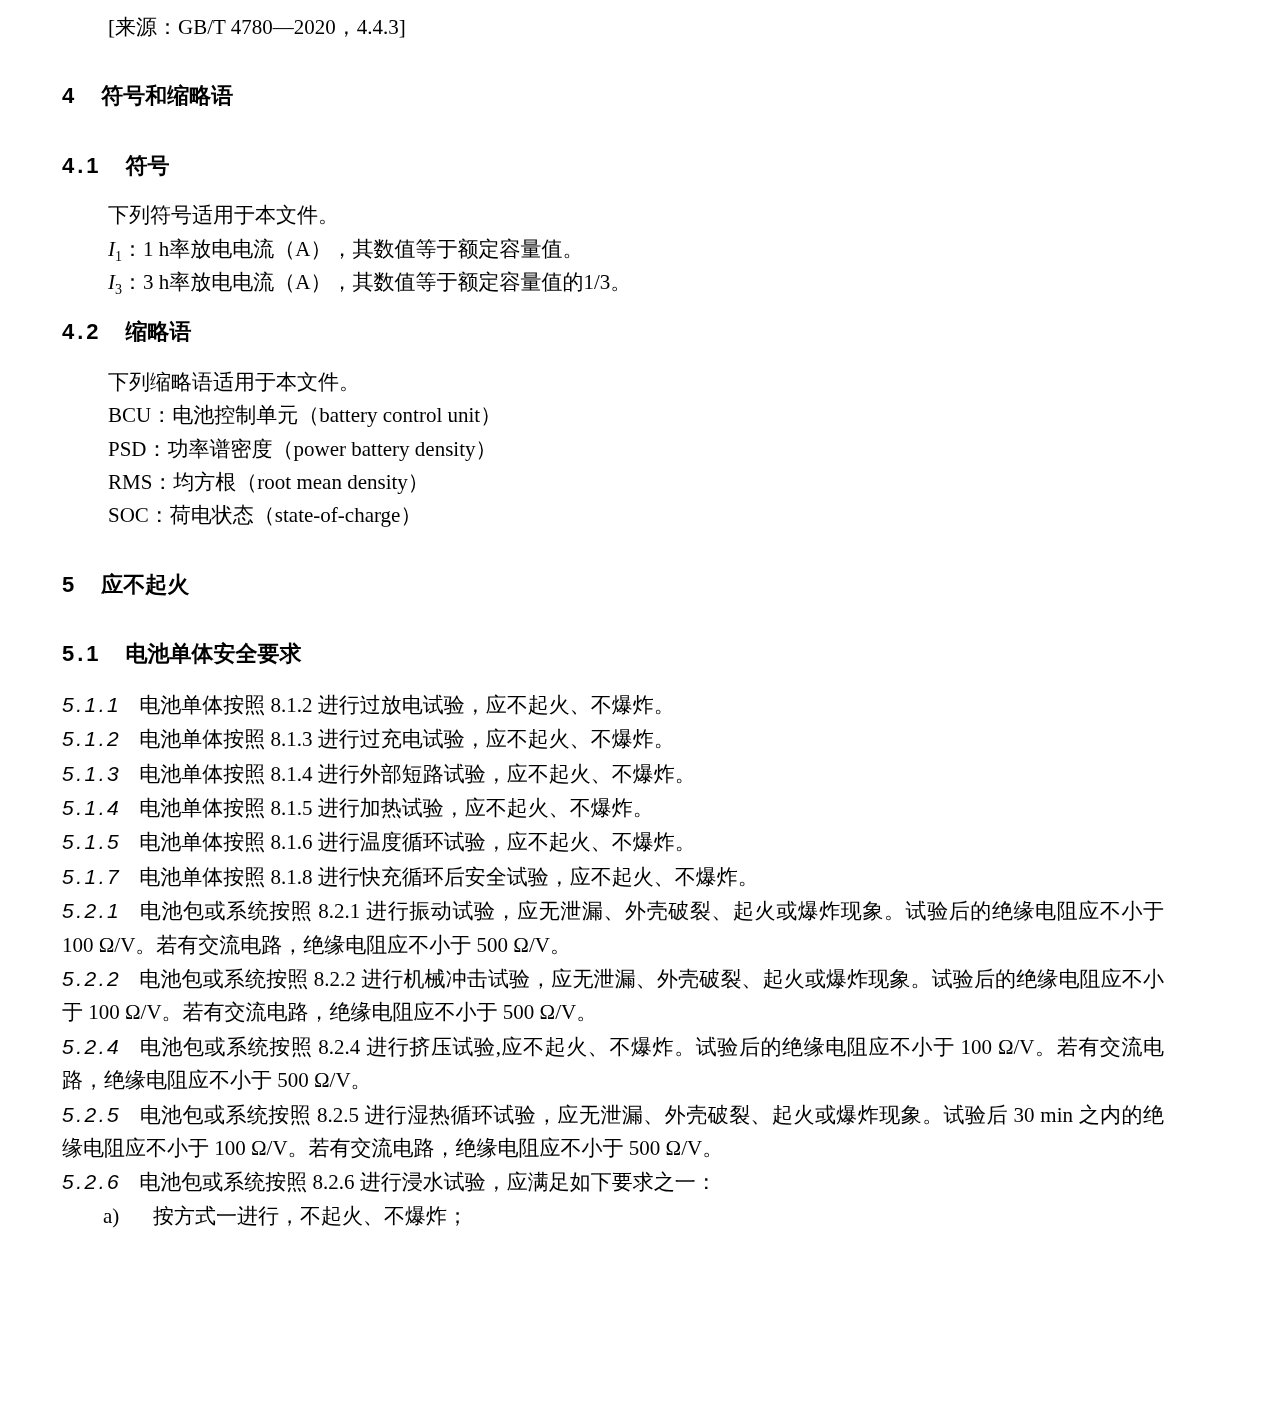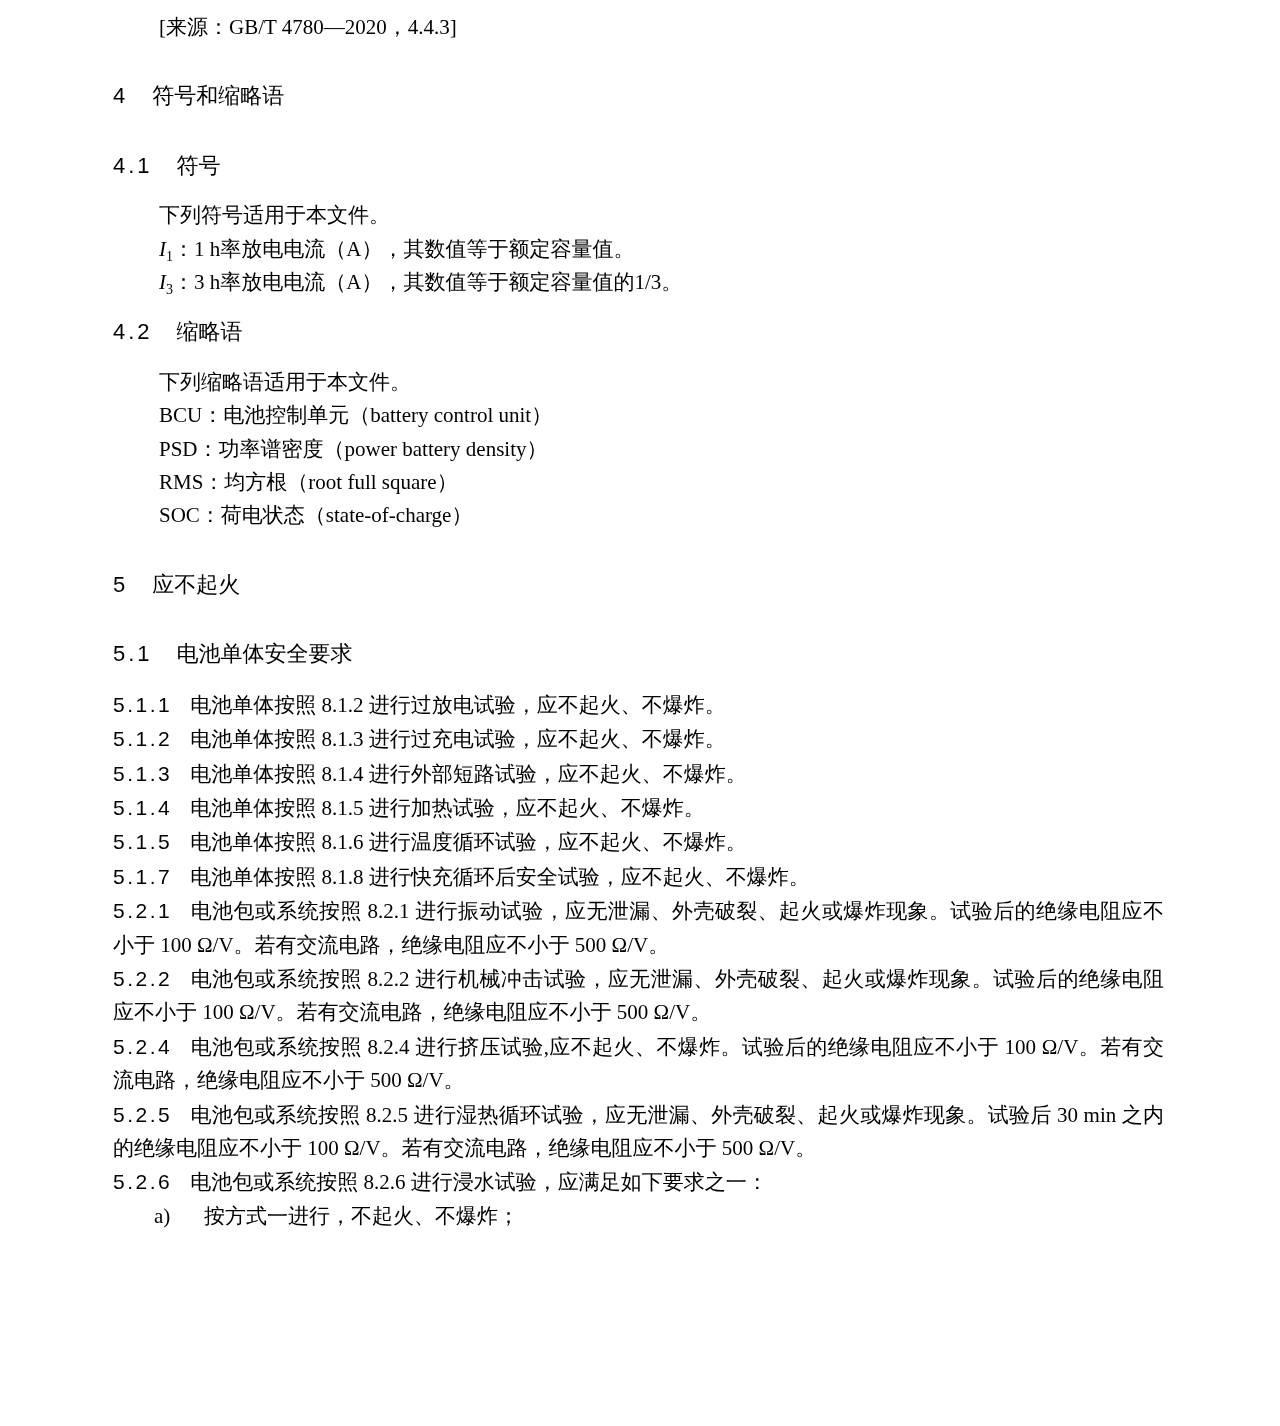--- a/index.html
+++ b/index.html
@@ -10,48 +10,49 @@
   body {
     width: 1280px;
     height: 1426px;
     overflow: hidden;
     color: #000000;
   }
   .page {
     box-sizing: border-box;
     width: 1280px;
     height: 1290px;
-    padding: 11px 116px 20px 113px;
+    padding: 11px 116px 20px 62px;
     font-family: "Liberation Serif", "DejaVu Serif", serif;
     font-size: 21px;
     line-height: 33.4px;
   }
   p { margin: 0; }
   .indent { padding-left: 46px; }
   .h1, .h2 {
     font-family: "Liberation Sans", "DejaVu Sans", sans-serif;
-    font-weight: normal;
+    font-weight: bold;
     font-size: 22px;
     line-height: 33.4px;
   }
   .h1 { margin: 35px 0 36px 0; }
   .h2 { margin: 16px 0 17px 0; }
   .hnum {
     display: inline-block;
     letter-spacing: 3px;
     margin-right: 24px;
   }
   .clause {
     text-align: justify;
   }
   .cnum {
     font-family: "Liberation Sans", "DejaVu Sans", sans-serif;
     letter-spacing: 2.5px;
     margin-right: 18px;
     white-space: nowrap;
+    font-style: italic;
   }
   .sym-base {
     font-style: italic;
     font-family: "Liberation Serif", "DejaVu Serif", serif;
   }
   .sym-sub {
     font-size: 14px;
     vertical-align: sub;
     line-height: 0;
   }
@@ -77,21 +78,21 @@
   <p class="indent"><span class="sym-base">I</span><span class="sym-sub">1</span><span>：1 h率放电电流（A），其数值等于额定容量值。</span></p>
 
   <p class="indent"><span class="sym-base">I</span><span class="sym-sub">3</span><span>：3 h率放电电流（A），其数值等于额定容量值的1/3。</span></p>
 
   <p class="h2"><span class="hnum">4.2</span><span>缩略语</span></p>
 
   <p class="indent">下列缩略语适用于本文件。</p>
 
   <p class="indent">BCU：电池控制单元（battery control unit）</p>
   <p class="indent">PSD：功率谱密度（power battery density）</p>
-  <p class="indent">RMS：均方根（root full square）</p>
+  <p class="indent">RMS：均方根（root mean density）</p>
   <p class="indent">SOC：荷电状态（state-of-charge）</p>
 
   <p class="h1"><span class="hnum">5</span><span>应不起火</span></p>
 
   <p class="h2"><span class="hnum">5.1</span><span>电池单体安全要求</span></p>
 
   <p class="clause"><span class="cnum">5.1.1</span><span>电池单体按照 8.1.2 进行过放电试验，应不起火、不爆炸。</span></p>
   <p class="clause"><span class="cnum">5.1.2</span><span>电池单体按照 8.1.3 进行过充电试验，应不起火、不爆炸。</span></p>
   <p class="clause"><span class="cnum">5.1.3</span><span>电池单体按照 8.1.4 进行外部短路试验，应不起火、不爆炸。</span></p>
   <p class="clause"><span class="cnum">5.1.4</span><span>电池单体按照 8.1.5 进行加热试验，应不起火、不爆炸。</span></p>

